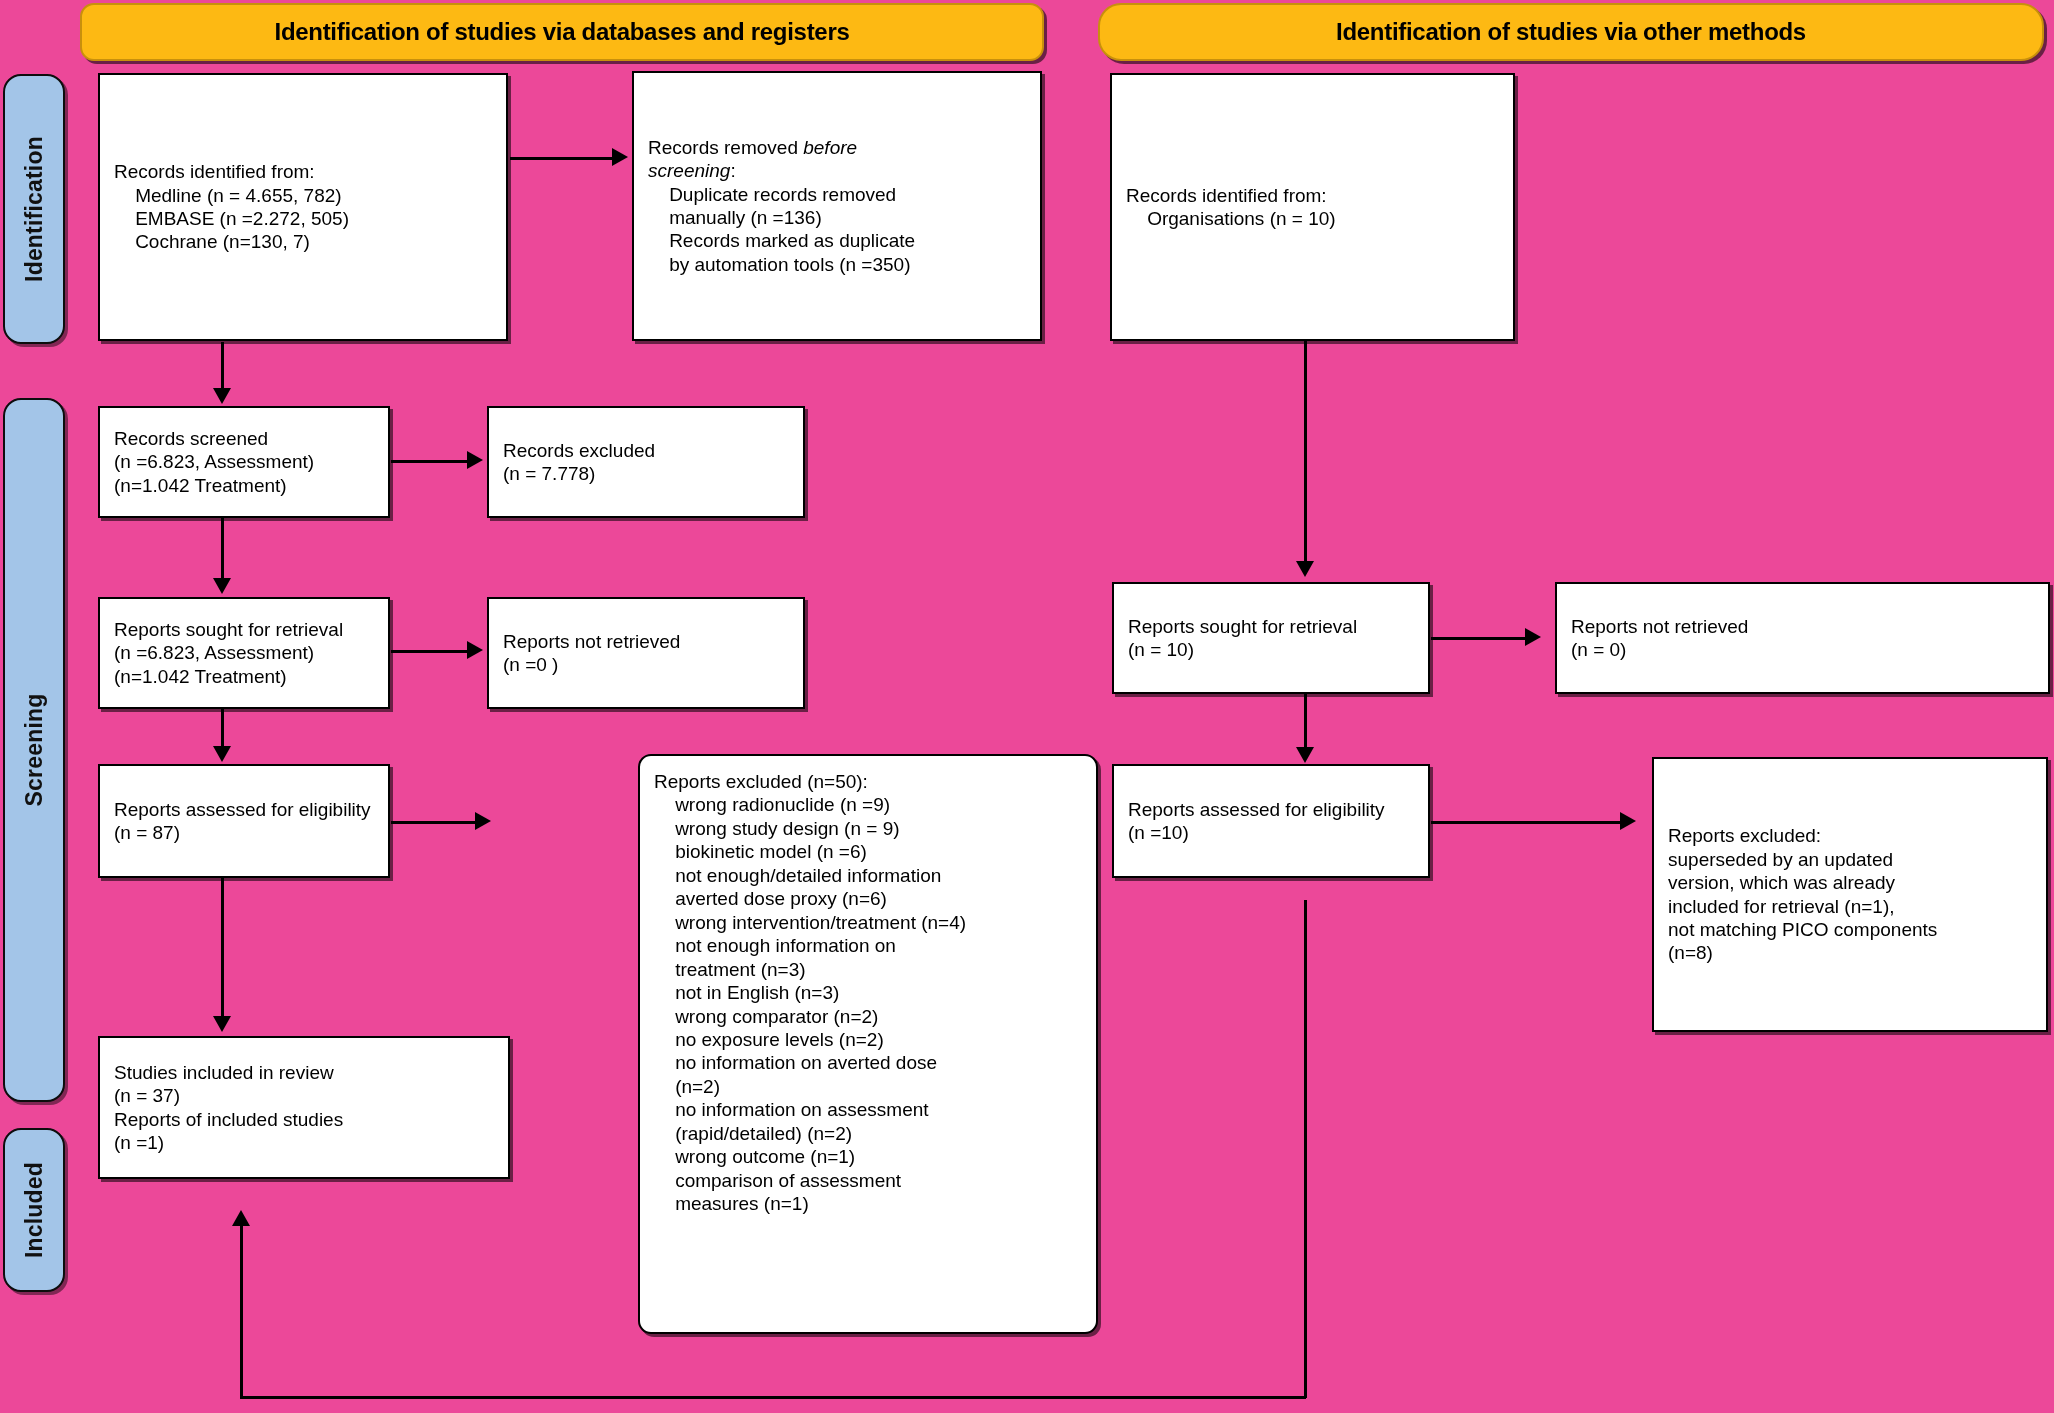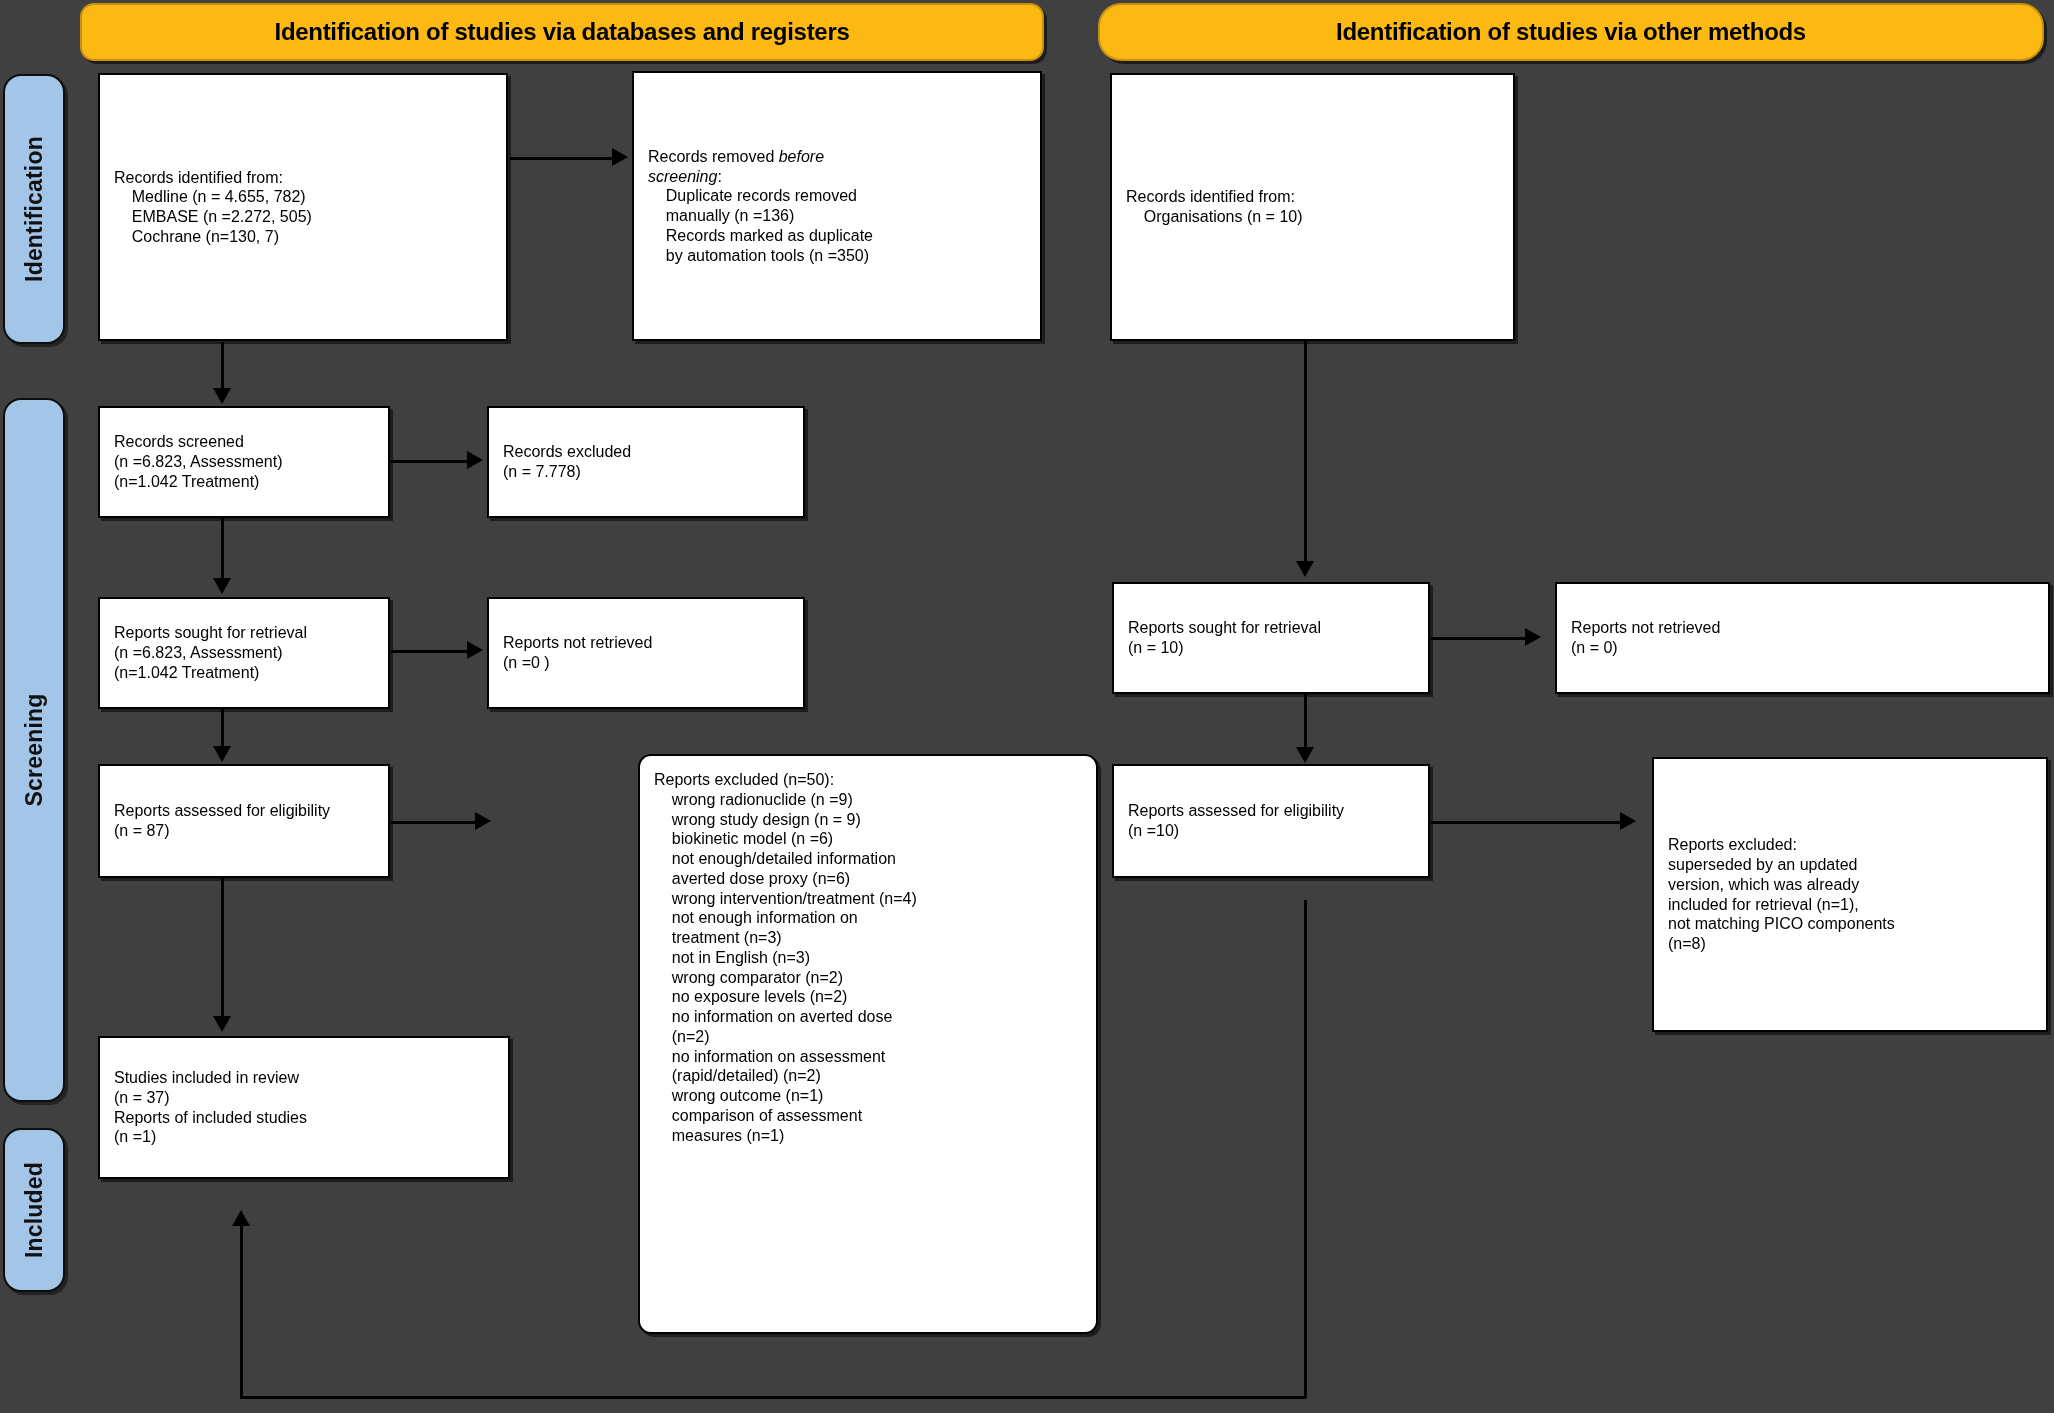--- a/index.html
+++ b/index.html
@@ -1,17 +1,17 @@
 <!DOCTYPE html>
 <html><head>
 <meta charset="utf-8">
 <style>
   html,body{margin:0;padding:0;background:#ffffff;}
   body{font-family:"Liberation Sans",sans-serif;}
-  #stage{position:relative;width:2054px;height:1413px;background:#404040;overflow:hidden;}
+  #stage{position:relative;width:2054px;height:1413px;background:#ec4899;overflow:hidden;}
 
   
   .hdr{
     position:absolute;
     background:#FDB913;
     border:2px solid #C8900C;
     border-radius:14px;
     box-shadow:3px 3px 0 rgba(0,0,0,.55);
     display:flex;align-items:center;justify-content:center;
     color:#000;
@@ -48,21 +48,21 @@
     background:#ffffff;
     border:2.5px solid #000;
     box-shadow:3px 3px 0 rgba(0,0,0,.55);
     box-sizing:border-box;
     display:flex;
     align-items:center;
   }
   .box.top{align-items:flex-start;}
   .box .txt{
     padding:0 14px;
-    font-size:16px;
+    font-size:19px;
     line-height:1.235;
     color:#000;
     white-space:pre-wrap;
     font-family:"Liberation Sans",sans-serif;
   }
   .box.top .txt{padding-top:14px;}
   .box .txt em{font-style:italic;}
 
   
   .ln{position:absolute;background:#000;}

